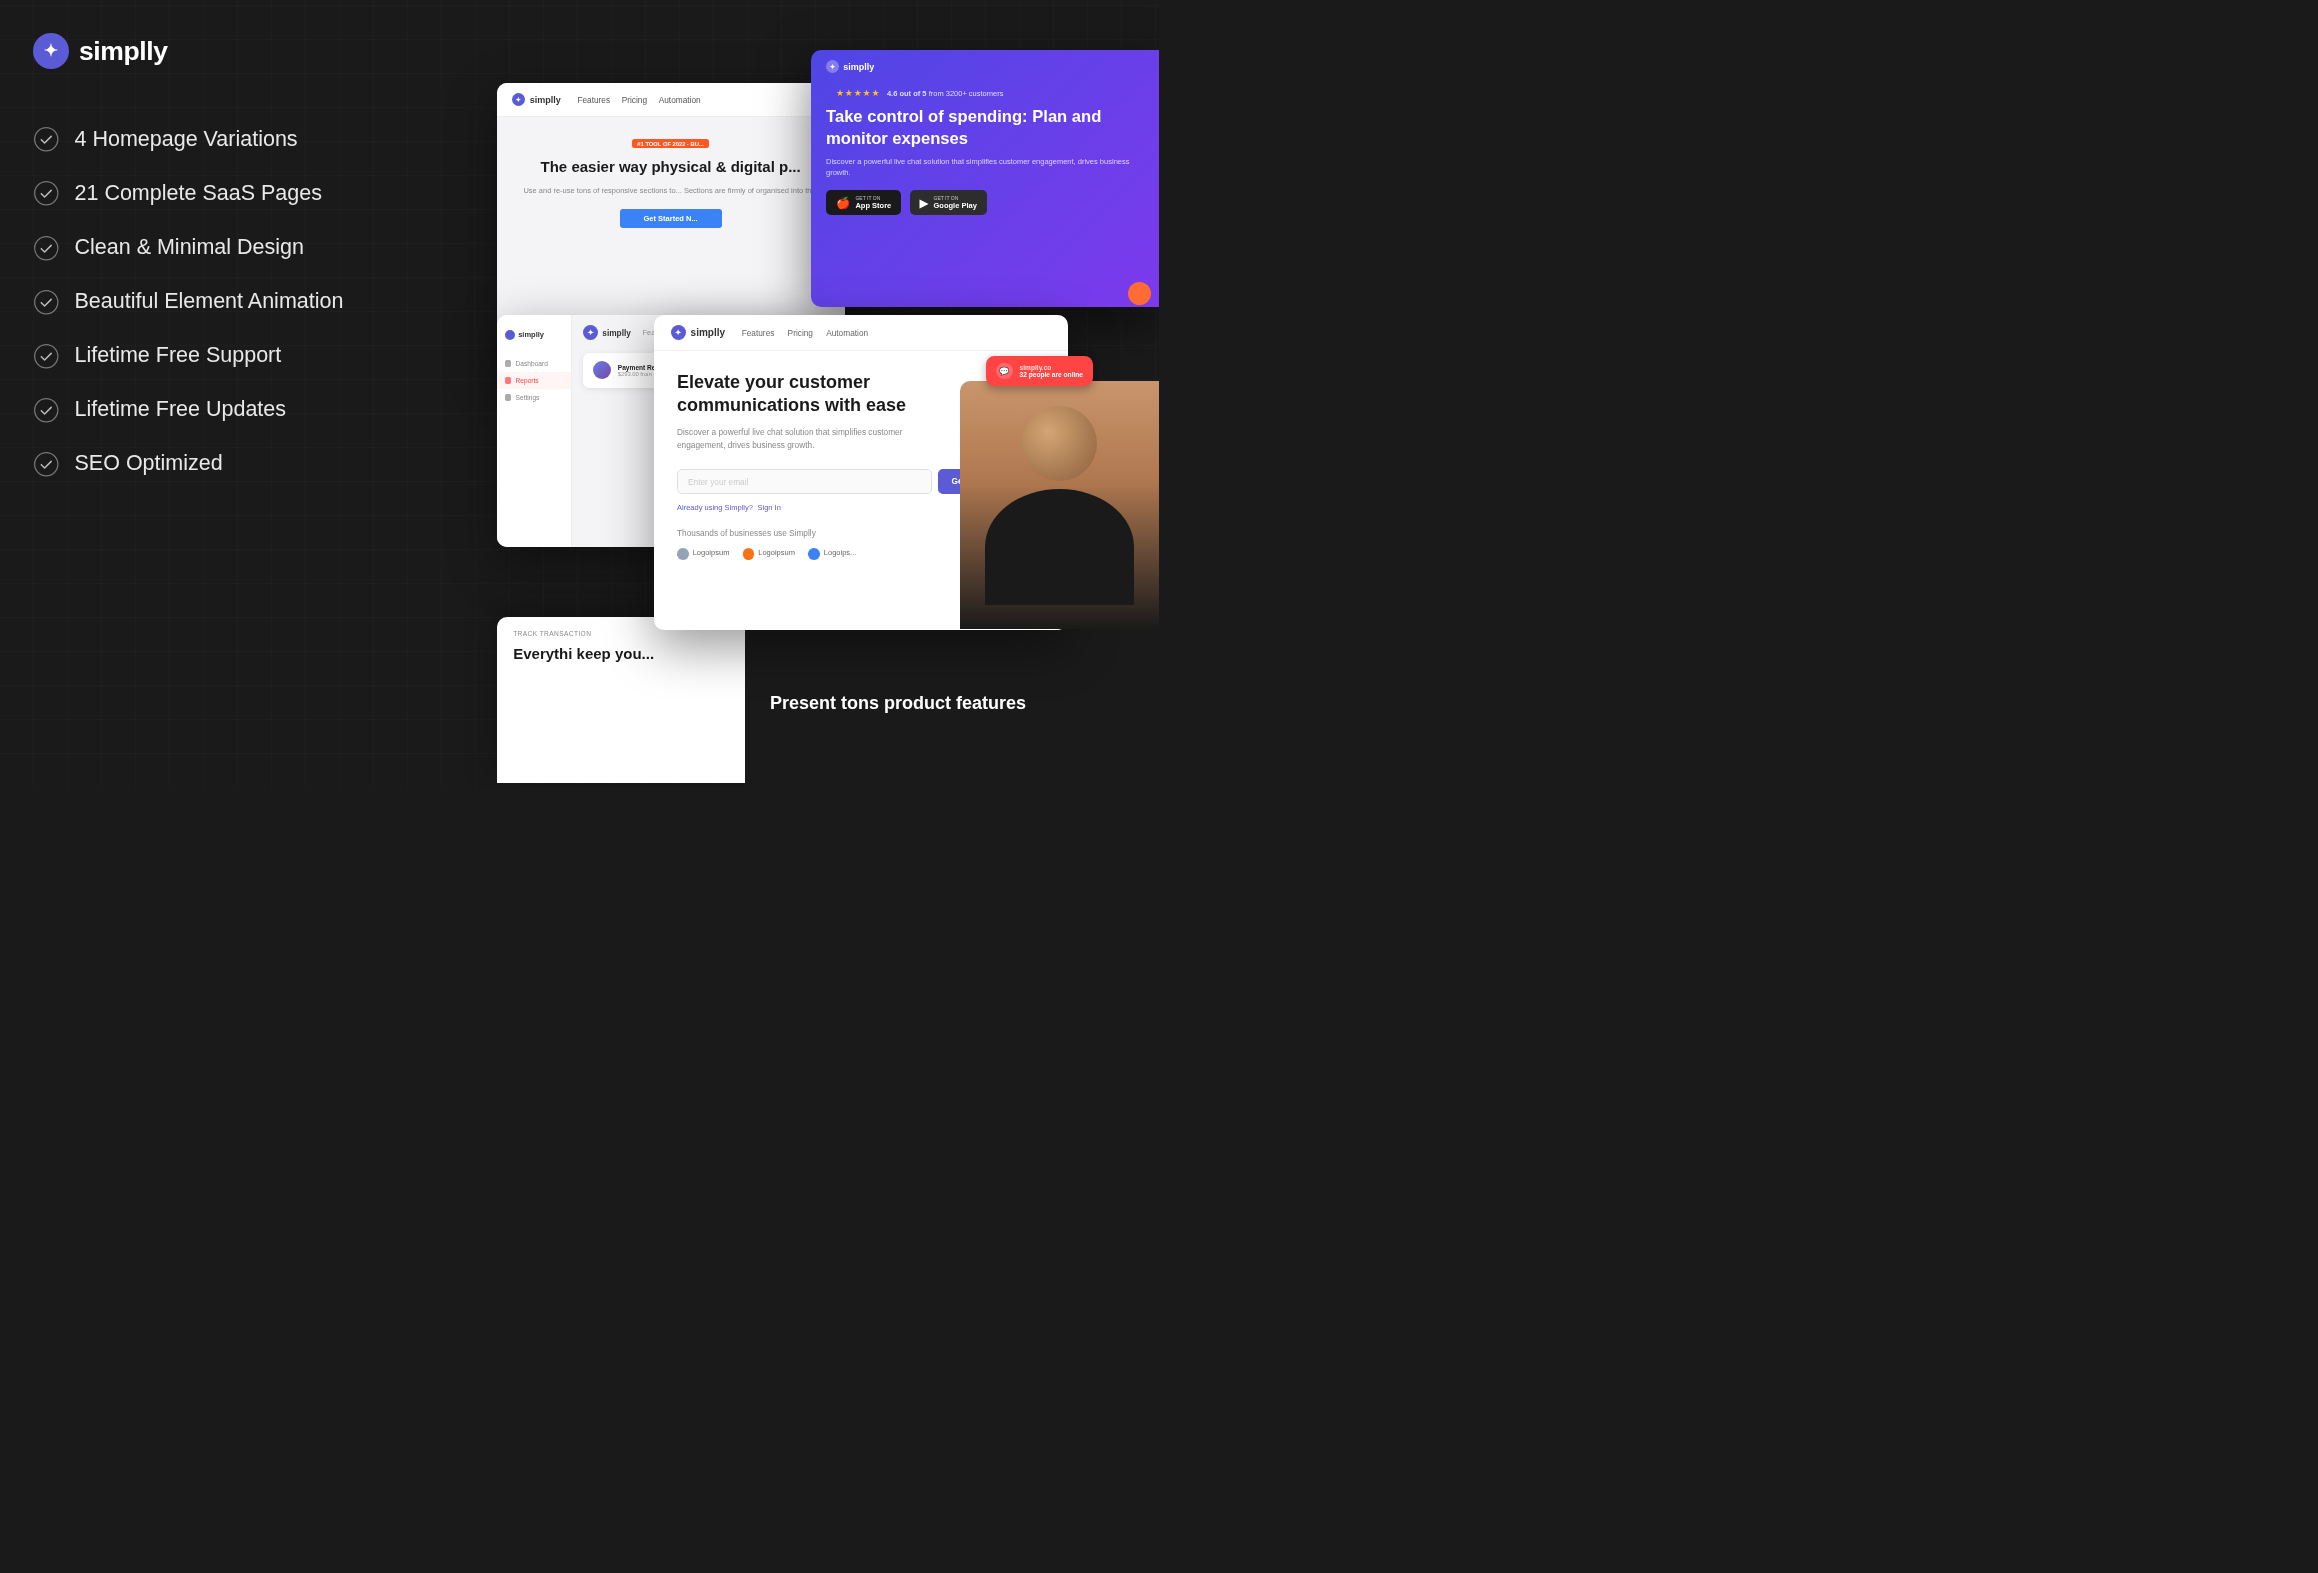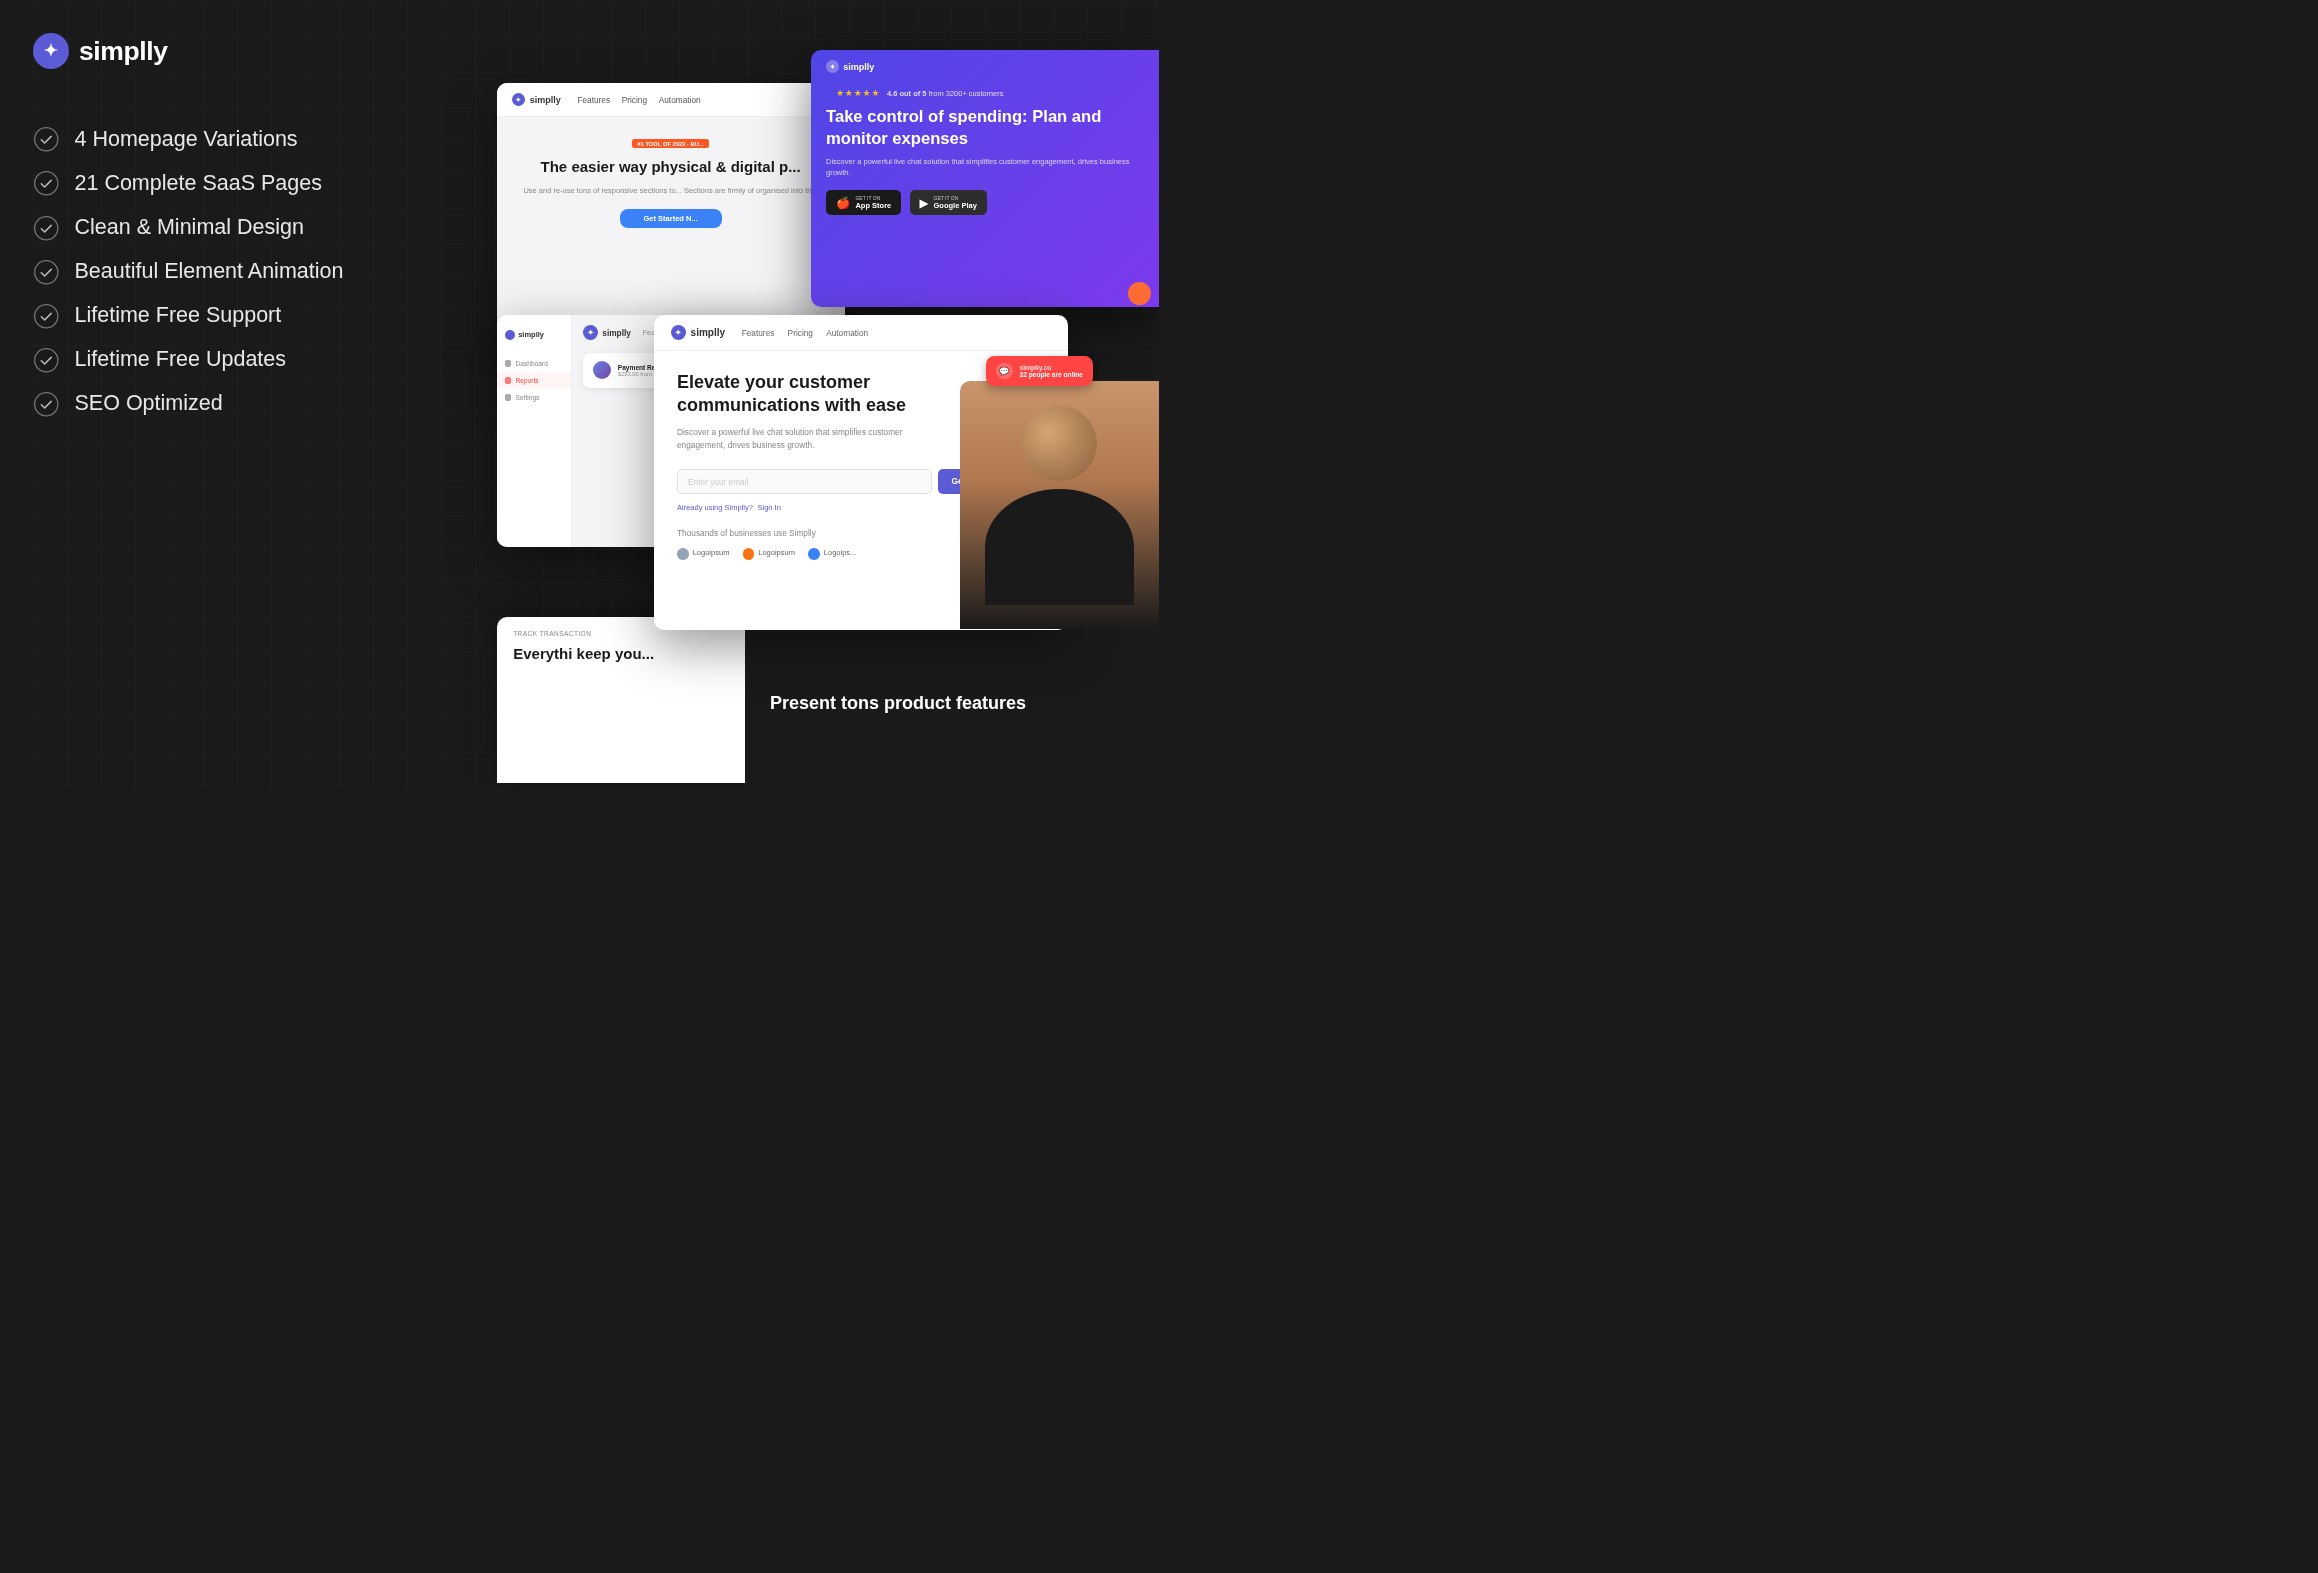--- a/index.html
+++ b/index.html
@@ -56,21 +56,21 @@
       color: white;
       font-size: 26.5px;
       font-weight: 700;
       letter-spacing: -0.4px;
     }
 
     .features-list {
       list-style: none;
       display: flex;
       flex-direction: column;
-      gap: 3px;
+      gap: 13px;
     }
 
     .feature-item {
       display: flex;
       align-items: center;
       gap: 15px;
       padding: 6.6px 0;
     }
 
     .check-circle {
@@ -176,21 +176,21 @@
       color: #888;
       line-height: 1.5;
       margin-bottom: 13.2px;
     }
 
     .ss1-btn {
       background: #3b82f6;
       color: white;
       font-size: 7.5px;
       padding: 5px 24px;
-      border-radius: 8px;
+      border-radius: 3px;
       display: inline-block;
       font-weight: 600;
     }
 
     
     .screenshot-2 {
       position: absolute;
       right: 0;
       top: 50px;
       width: 348px;

